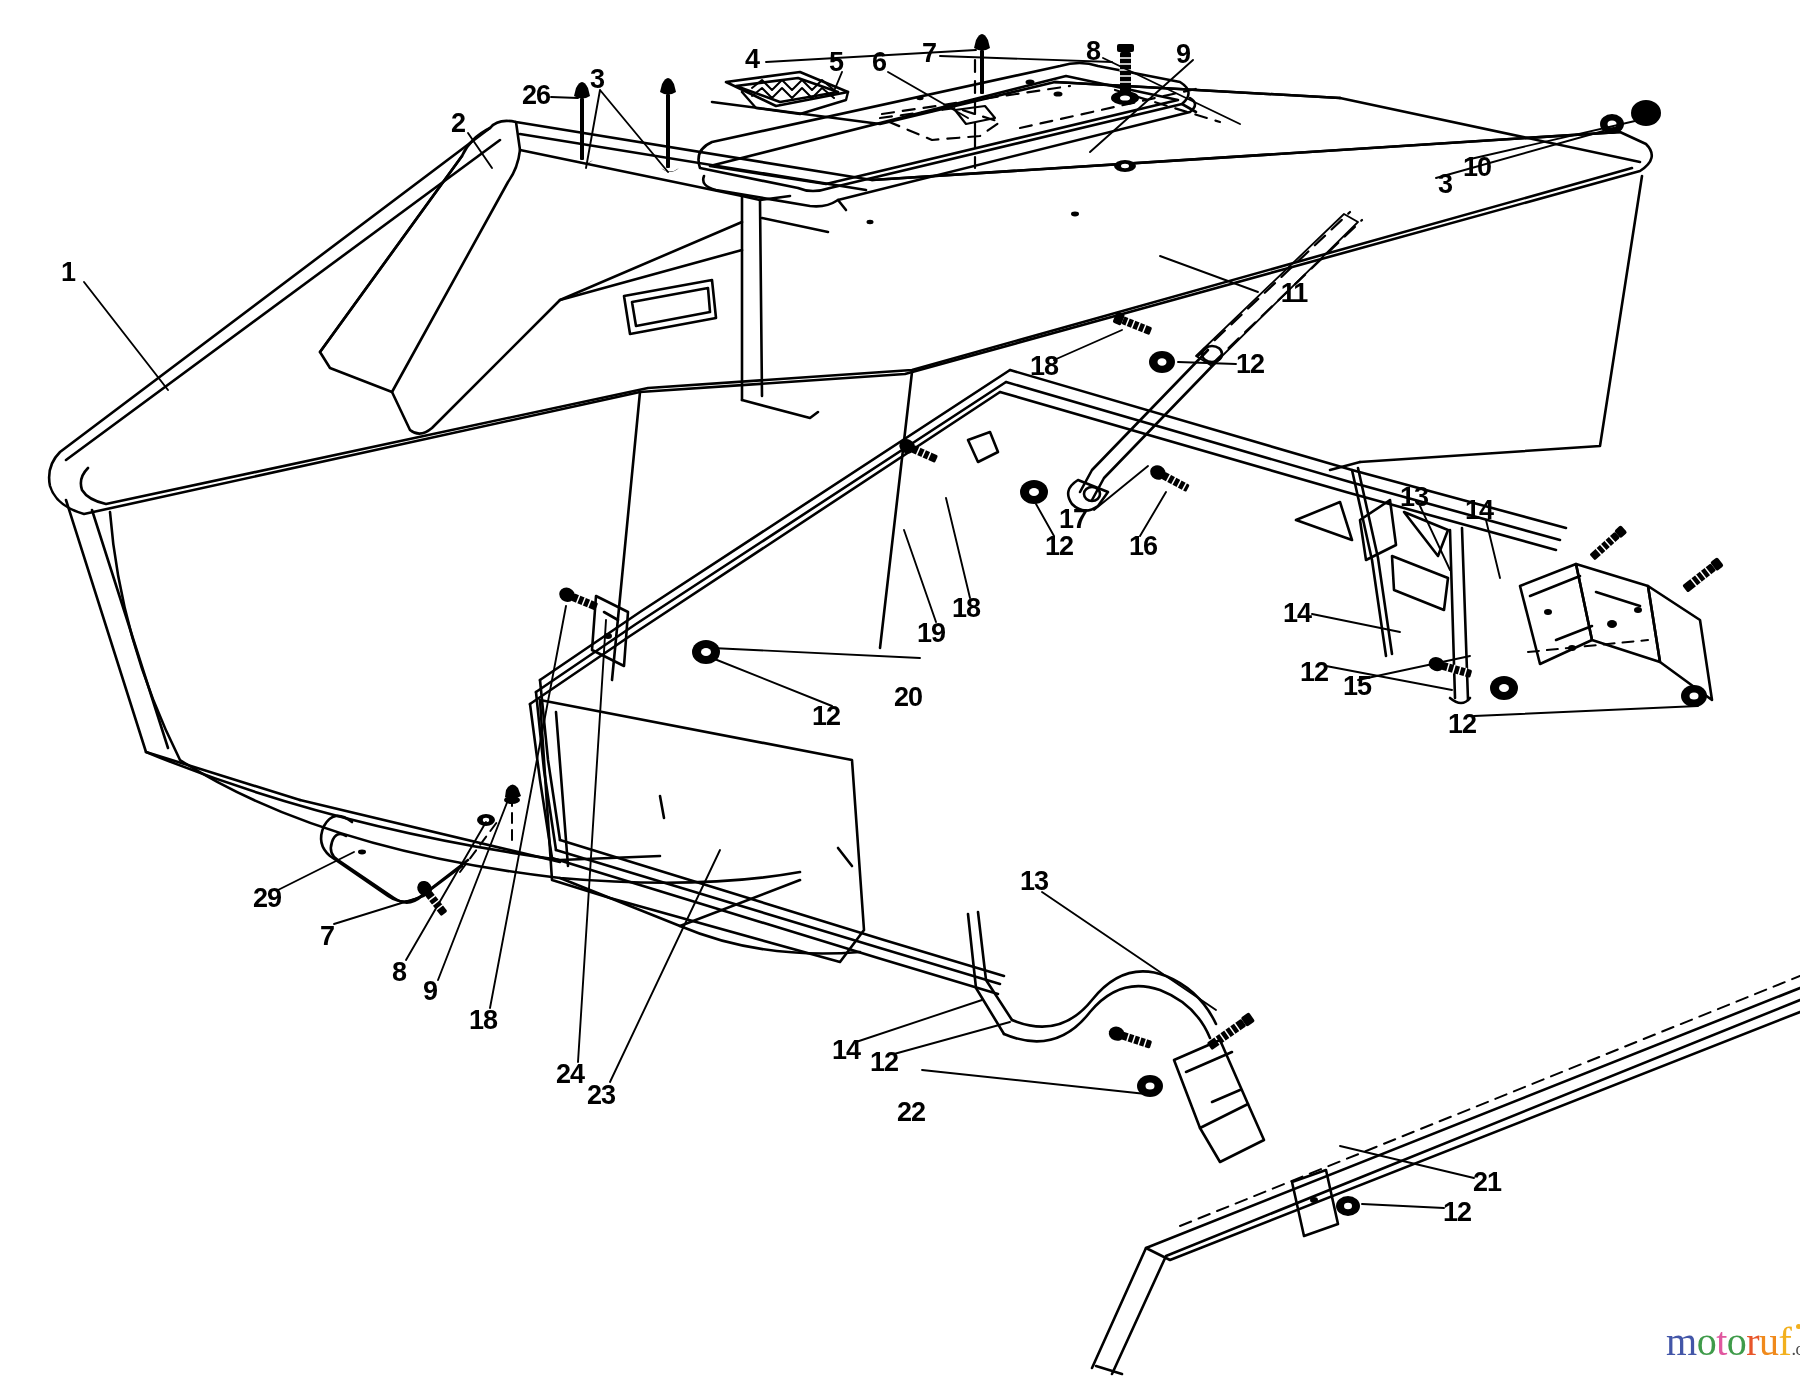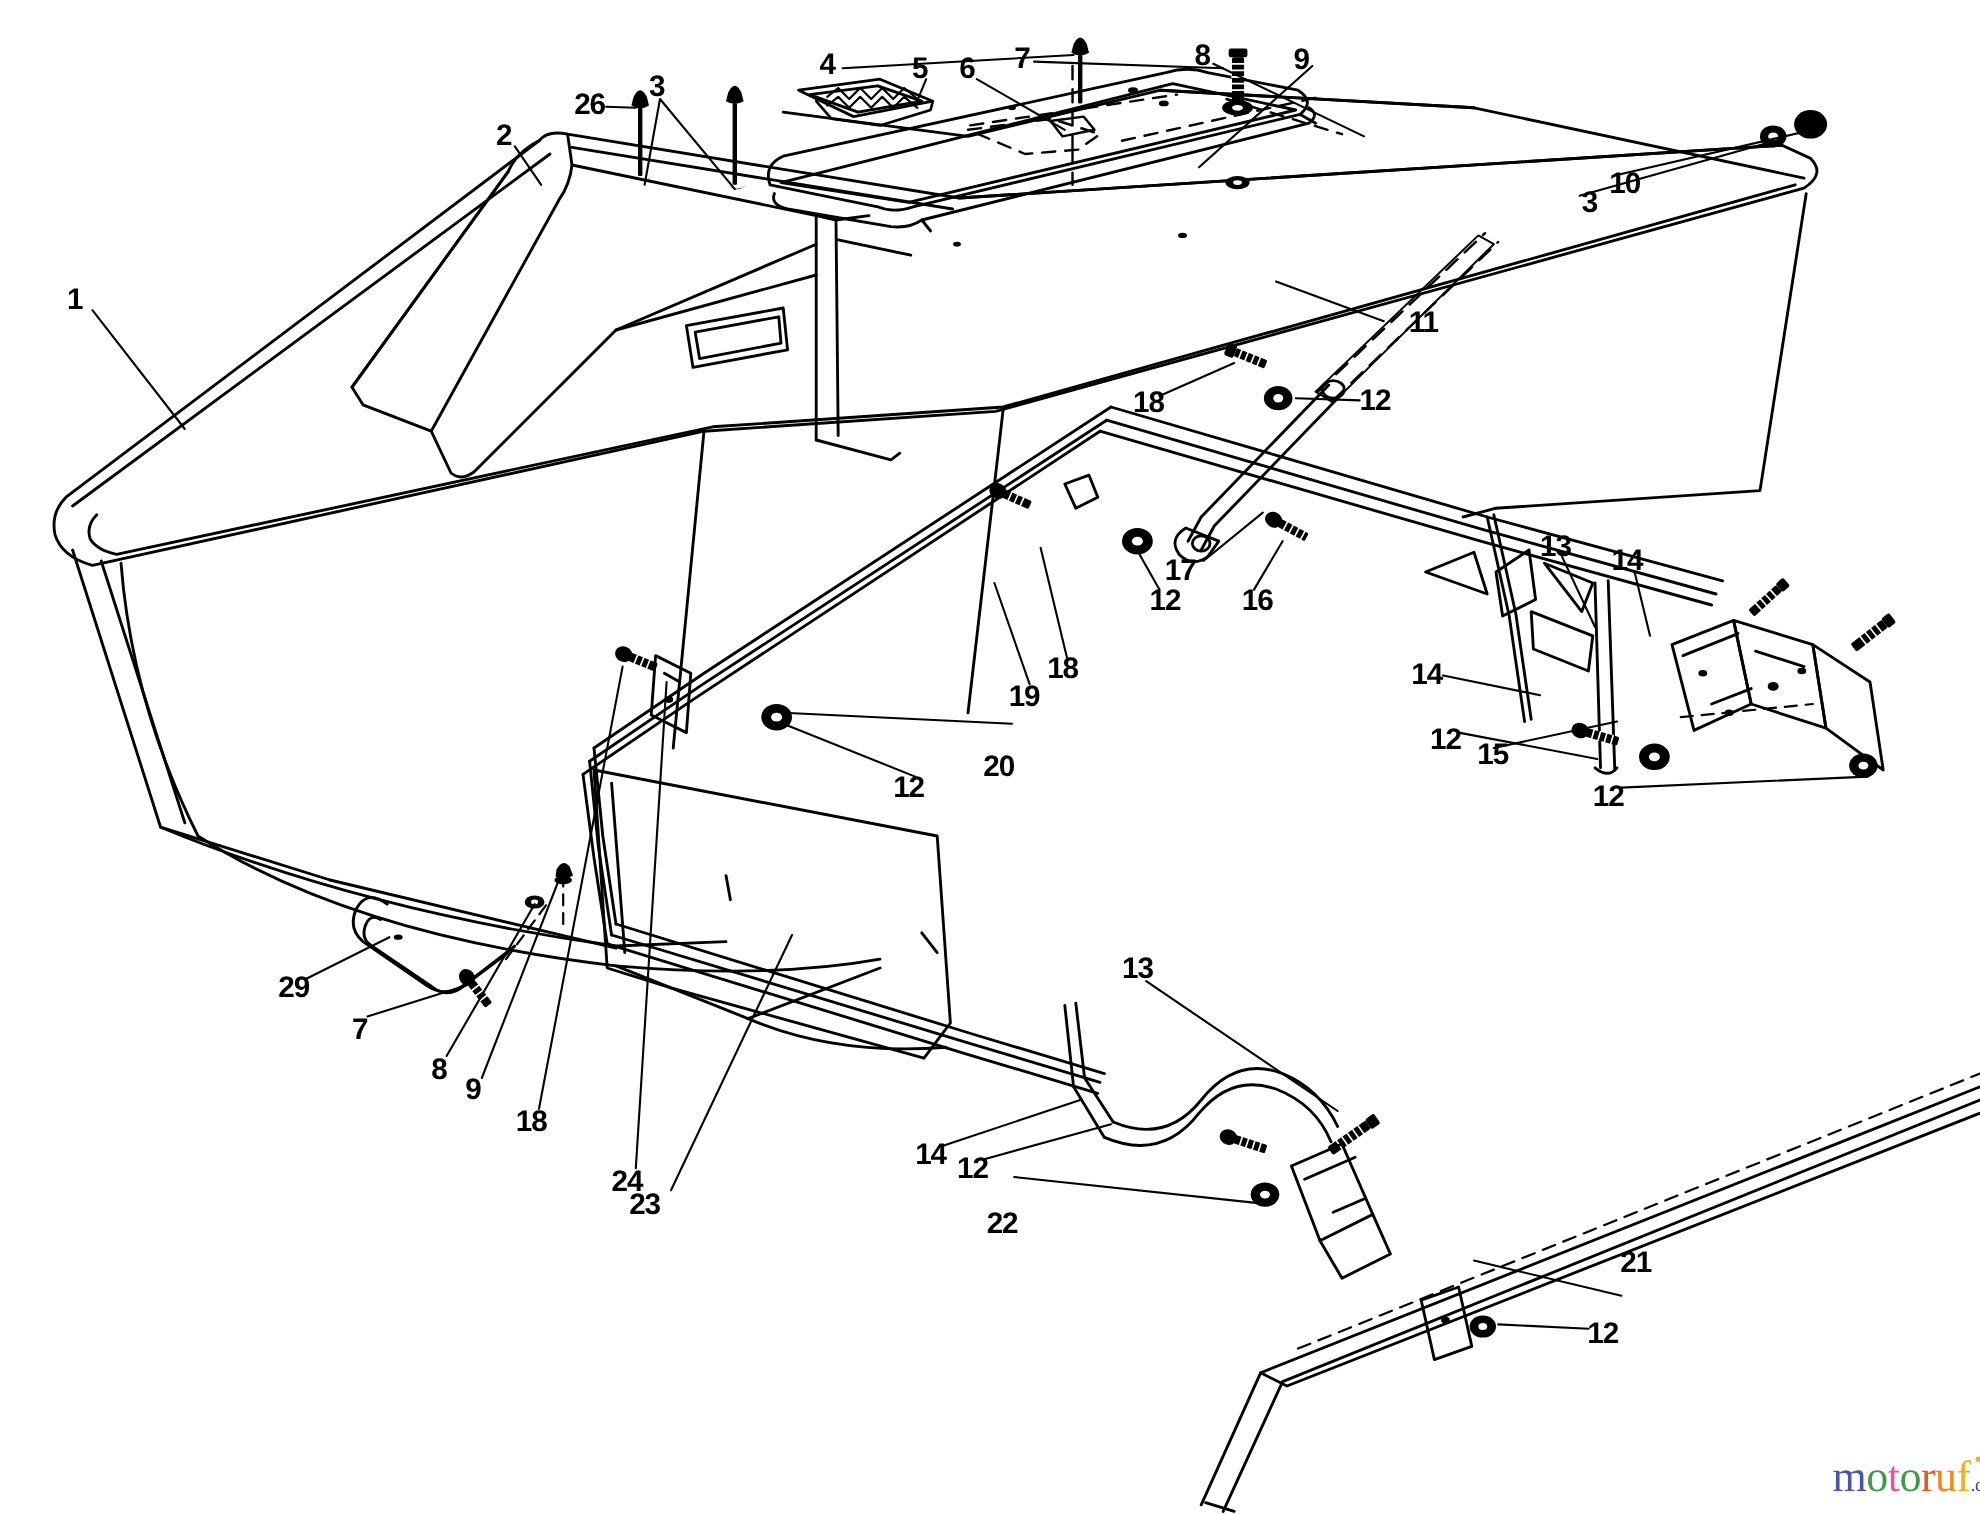--- a/index.html
+++ b/index.html
@@ -467,26 +467,26 @@
       <div class="callout" style="left: 931px; top: 633px;">19</div>
       <div class="callout" style="left: 966px; top: 608px;">18</div>
       <div class="callout" style="left: 908px; top: 663px; margin-top: 34px;">20</div>
       <div class="callout" style="left: 826px; top: 716px;">12</div>
       <div class="callout" style="left: 267px; top: 898px;">29</div>
       <div class="callout" style="left: 327px; top: 936px;">7</div>
       <div class="callout" style="left: 399px; top: 972px;">8</div>
       <div class="callout" style="left: 430px; top: 991px;">9</div>
       <div class="callout" style="left: 483px; top: 1020px;">18</div>
       <div class="callout" style="left: 570px; top: 1074px;">24</div>
-      <div class="callout" style="left: 586px; top: 1095px;">23</div>
+      <div class="callout" style="left: 601px; top: 1095px;">23</div>
       <div class="callout" style="left: 846px; top: 1050px;">14</div>
       <div class="callout" style="left: 884px; top: 1062px;">12</div>
       <div class="callout" style="left: 911px; top: 1080px; margin-top: 32px;">22</div>
       <div class="callout" style="left: 1034px; top: 881px;">13</div>
-      <div class="callout" style="left: 1487px; top: 1148px; text-align: center;">21</div>
+      <div class="callout" style="left: 1487px; top: 1182px; text-align: center;">21</div>
       <div class="callout" style="left: 1457px; top: 1212px;">12</div>
     </div>
 
   <div id="watermark">
     <span class="wm-dot"></span>
     <span id="wm-letters"><span class="wm-letter" style="color: rgb(67, 86, 168);">m</span><span class="wm-letter" style="color: rgb(63, 155, 74);">o</span><span class="wm-letter" style="color: rgb(224, 87, 159);">t</span><span class="wm-letter" style="color: rgb(63, 155, 74);">o</span><span class="wm-letter" style="color: rgb(232, 86, 42);">r</span><span class="wm-letter" style="color: rgb(240, 138, 28);">u</span><span class="wm-letter" style="color: rgb(242, 176, 30);">f</span></span><span class="wm-de">.de</span>
   </div>
 
 </div>
 

